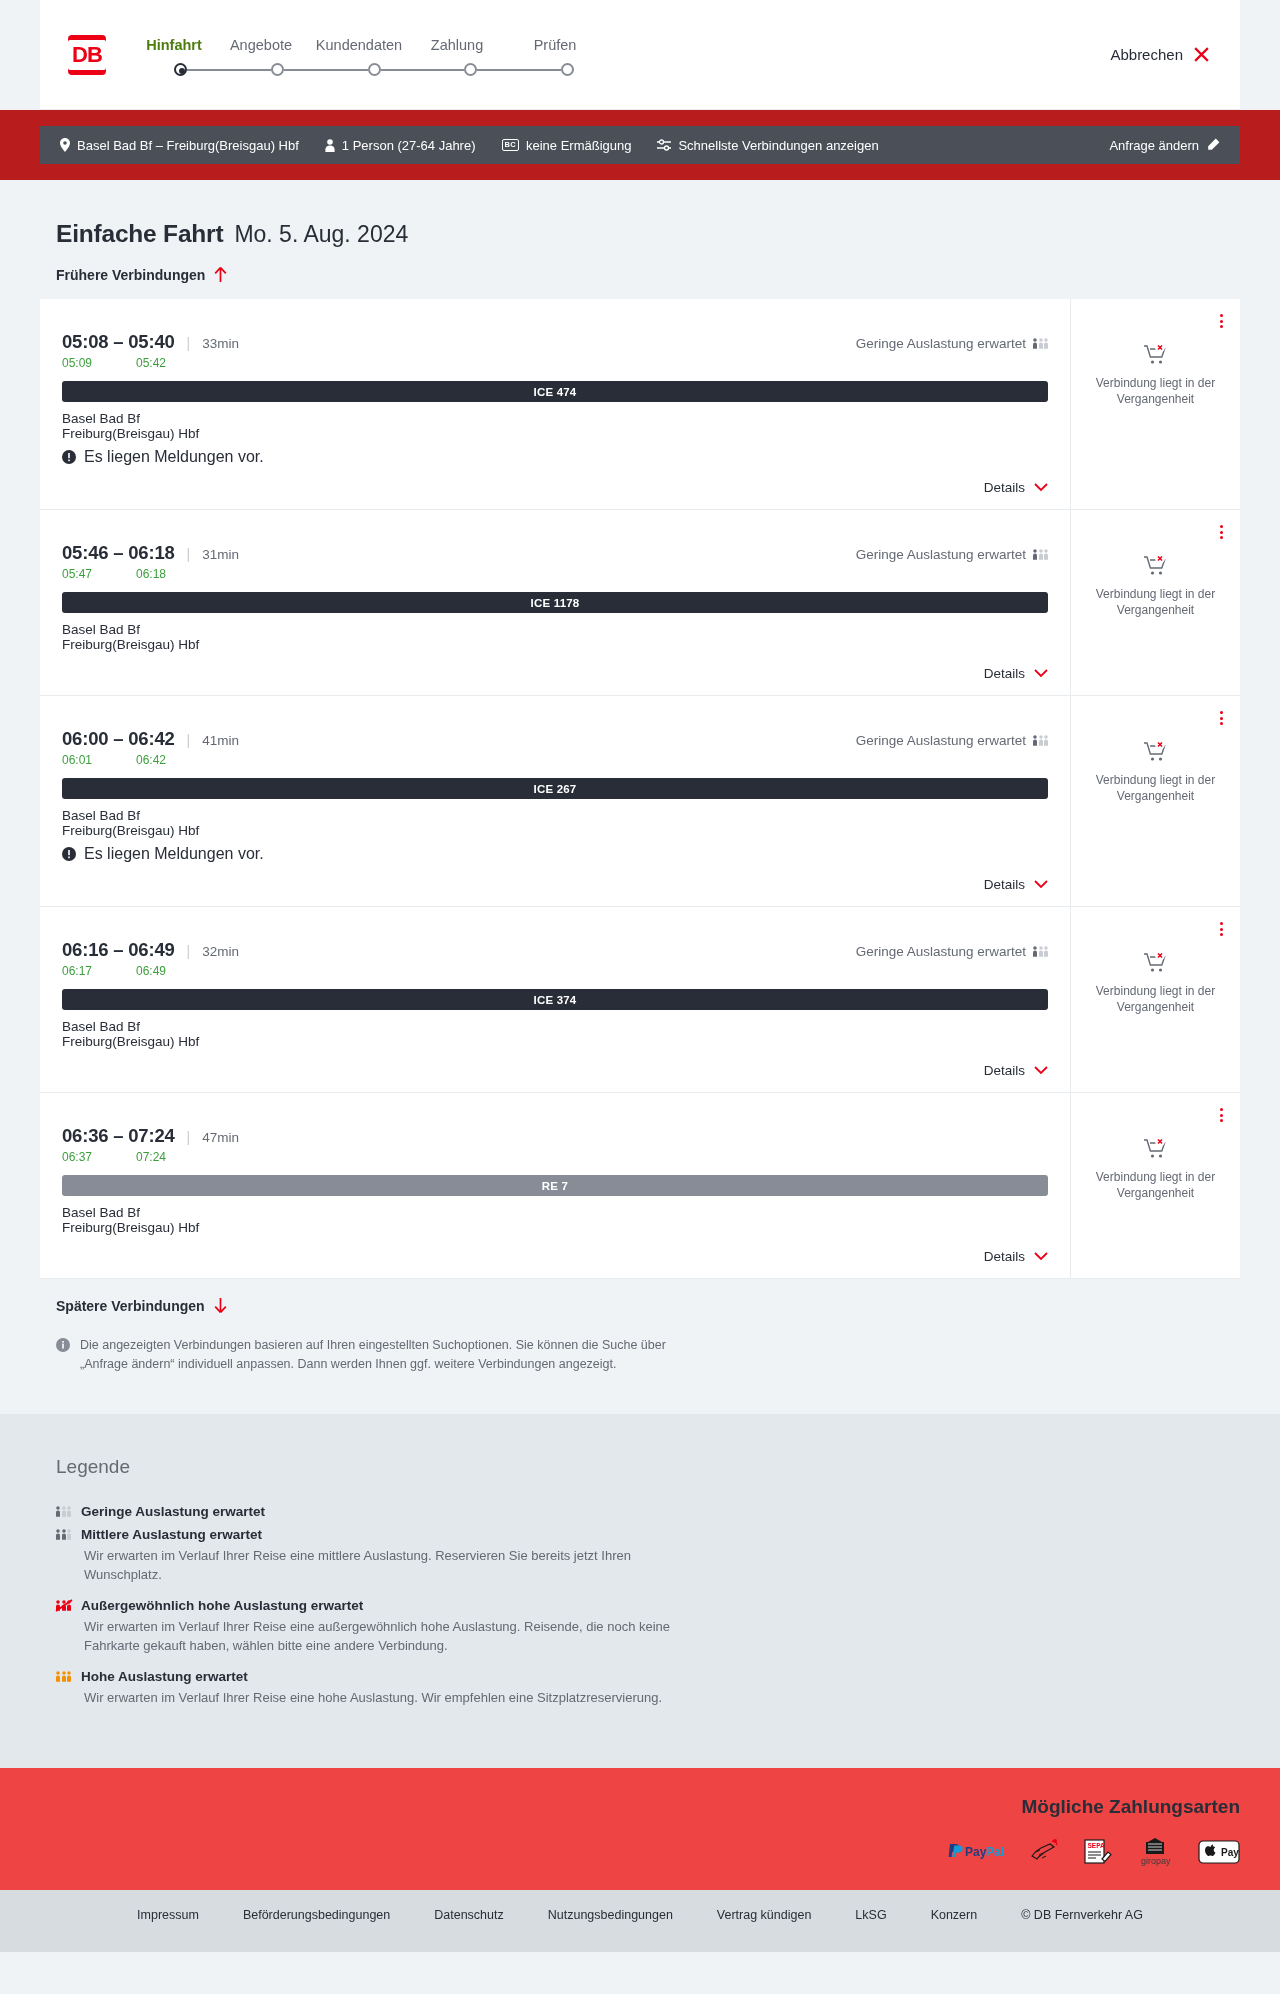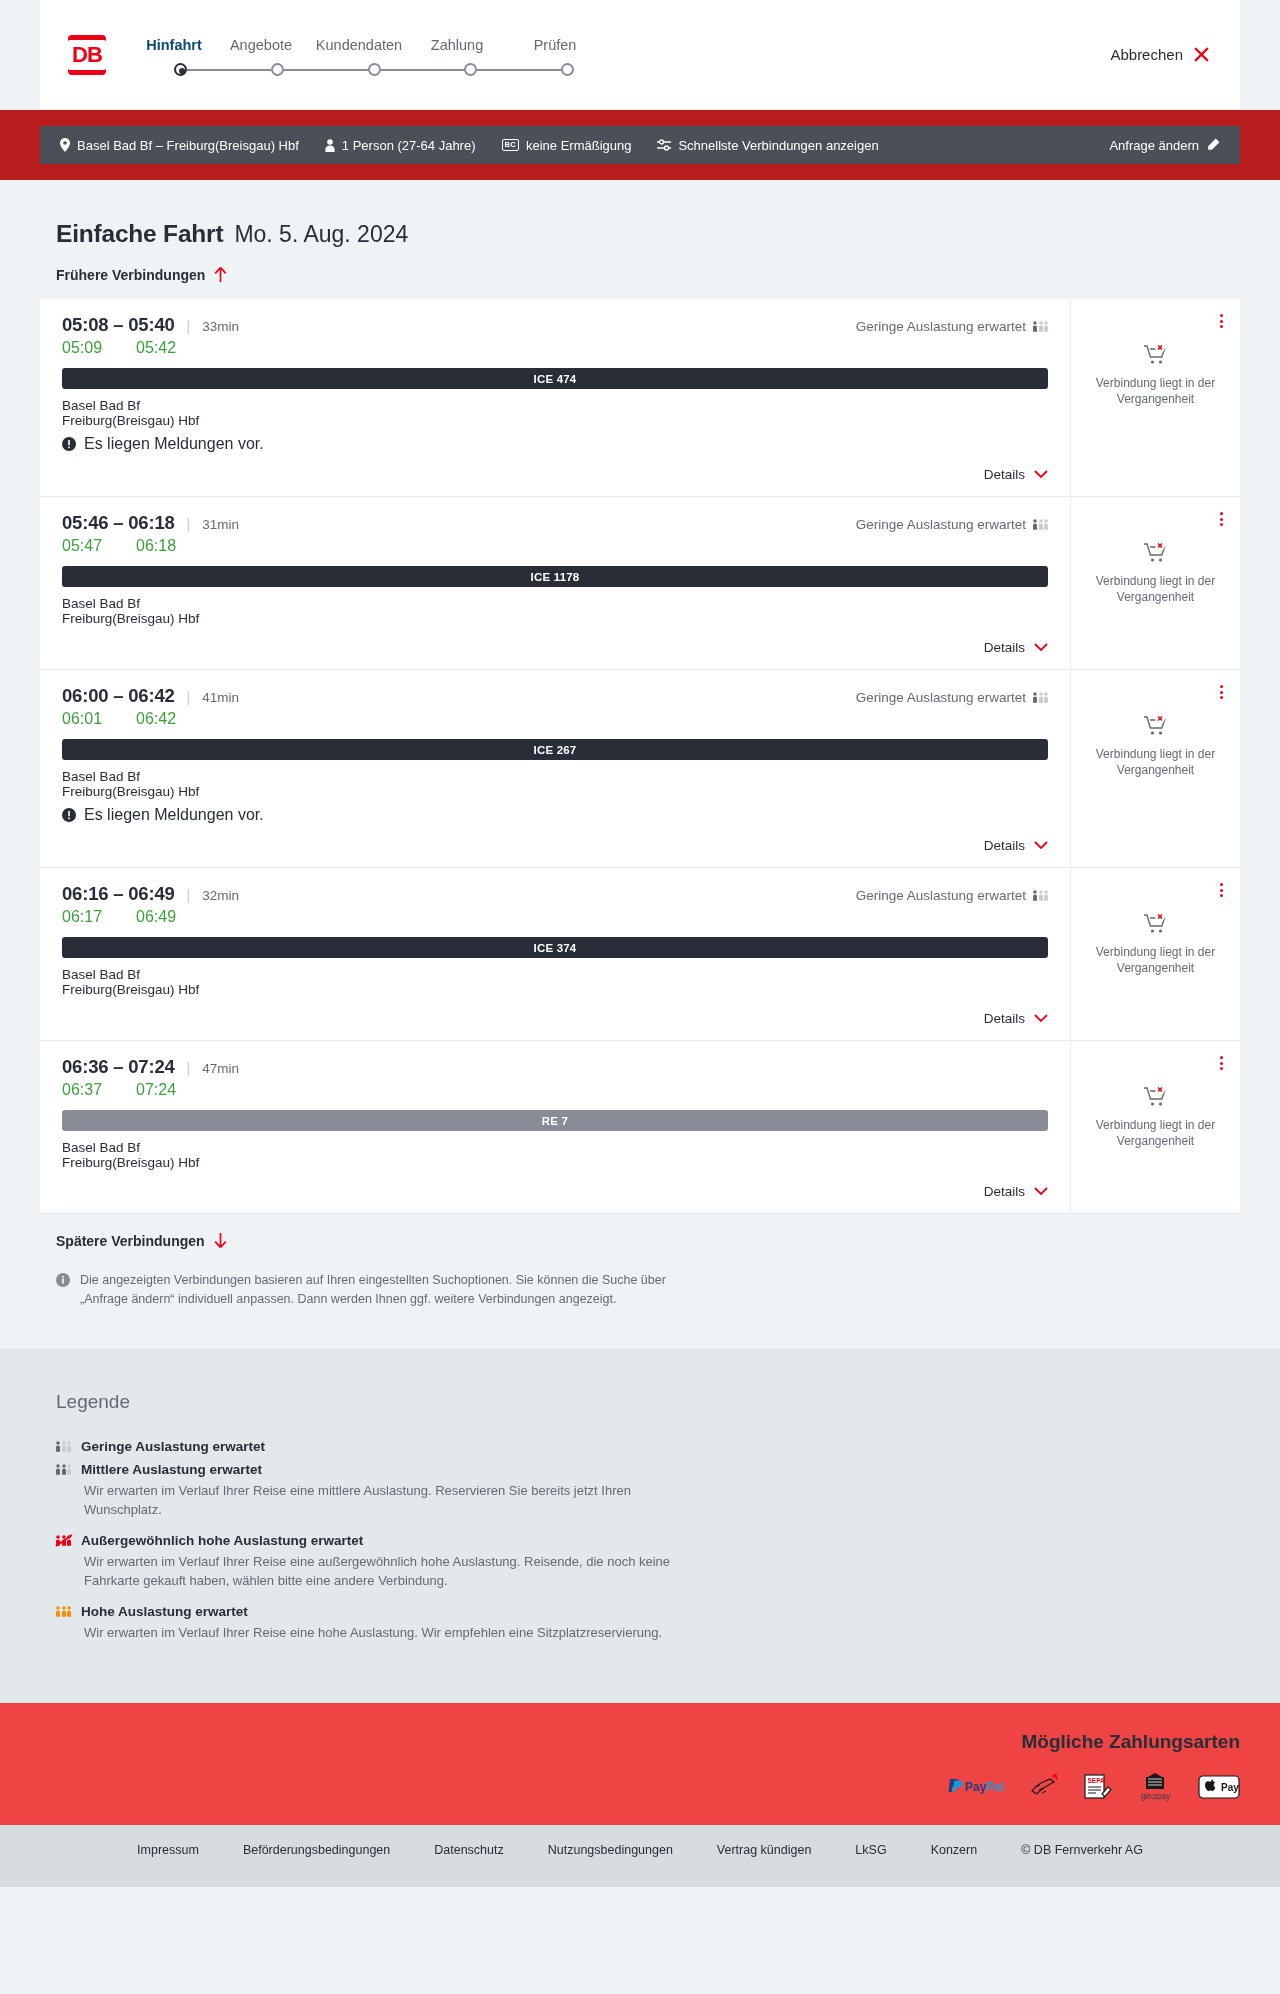--- a/index.html
+++ b/index.html
@@ -48,21 +48,21 @@
   }
 
   .stepper { position: relative; padding-top: 4px; }
   .step-labels { display: flex; }
   .step {
     text-align: center;
     font-size: 14.5px;
     color: #646973;
     position: relative;
   }
-  .step.active { color: #0c4a6e; font-weight: bold; }
+  .step.active { color: #4d7c0f; font-weight: bold; }
   .step-dot-row {
     display: flex;
     align-items: center;
     margin-top: 10px;
   }
   .dot {
     width: 13px; height: 13px;
     border: 2px solid #878c96;
     border-radius: 50%;
     background: #fff;
@@ -153,21 +153,21 @@
 
   
   .conn-list { display: flex; flex-direction: column; }
   .conn {
     display: flex;
     background: #fff;
     border-bottom: 1px solid #e8ecef;
     position: relative;
   }
   .conn:first-child { border-top: none; }
-  .conn-main { flex: 1; padding: 15px 22px 0 22px; }
+  .conn-main { flex: 1; padding: 32px 22px 0 22px; }
 
   .conn-top {
     display: flex;
     align-items: baseline;
   }
   .time-main {
     font-size: 18.5px;
     font-weight: bold;
     letter-spacing: -0.2px;
     white-space: nowrap;
@@ -180,21 +180,21 @@
     align-items: center;
     gap: 7px;
     font-size: 13.5px;
     color: #646973;
     white-space: nowrap;
   }
 
   .time-actual {
     margin-top: 3px;
     display: flex;
-    font-size: 16px;
+    font-size: 12px;
     color: #3c9f3c;
   }
   .time-actual span:first-child { min-width: 74px; }
 
   .train-bar {
     margin-top: 11px;
     height: 21px;
     border-radius: 3px;
     display: flex;
     align-items: center;

